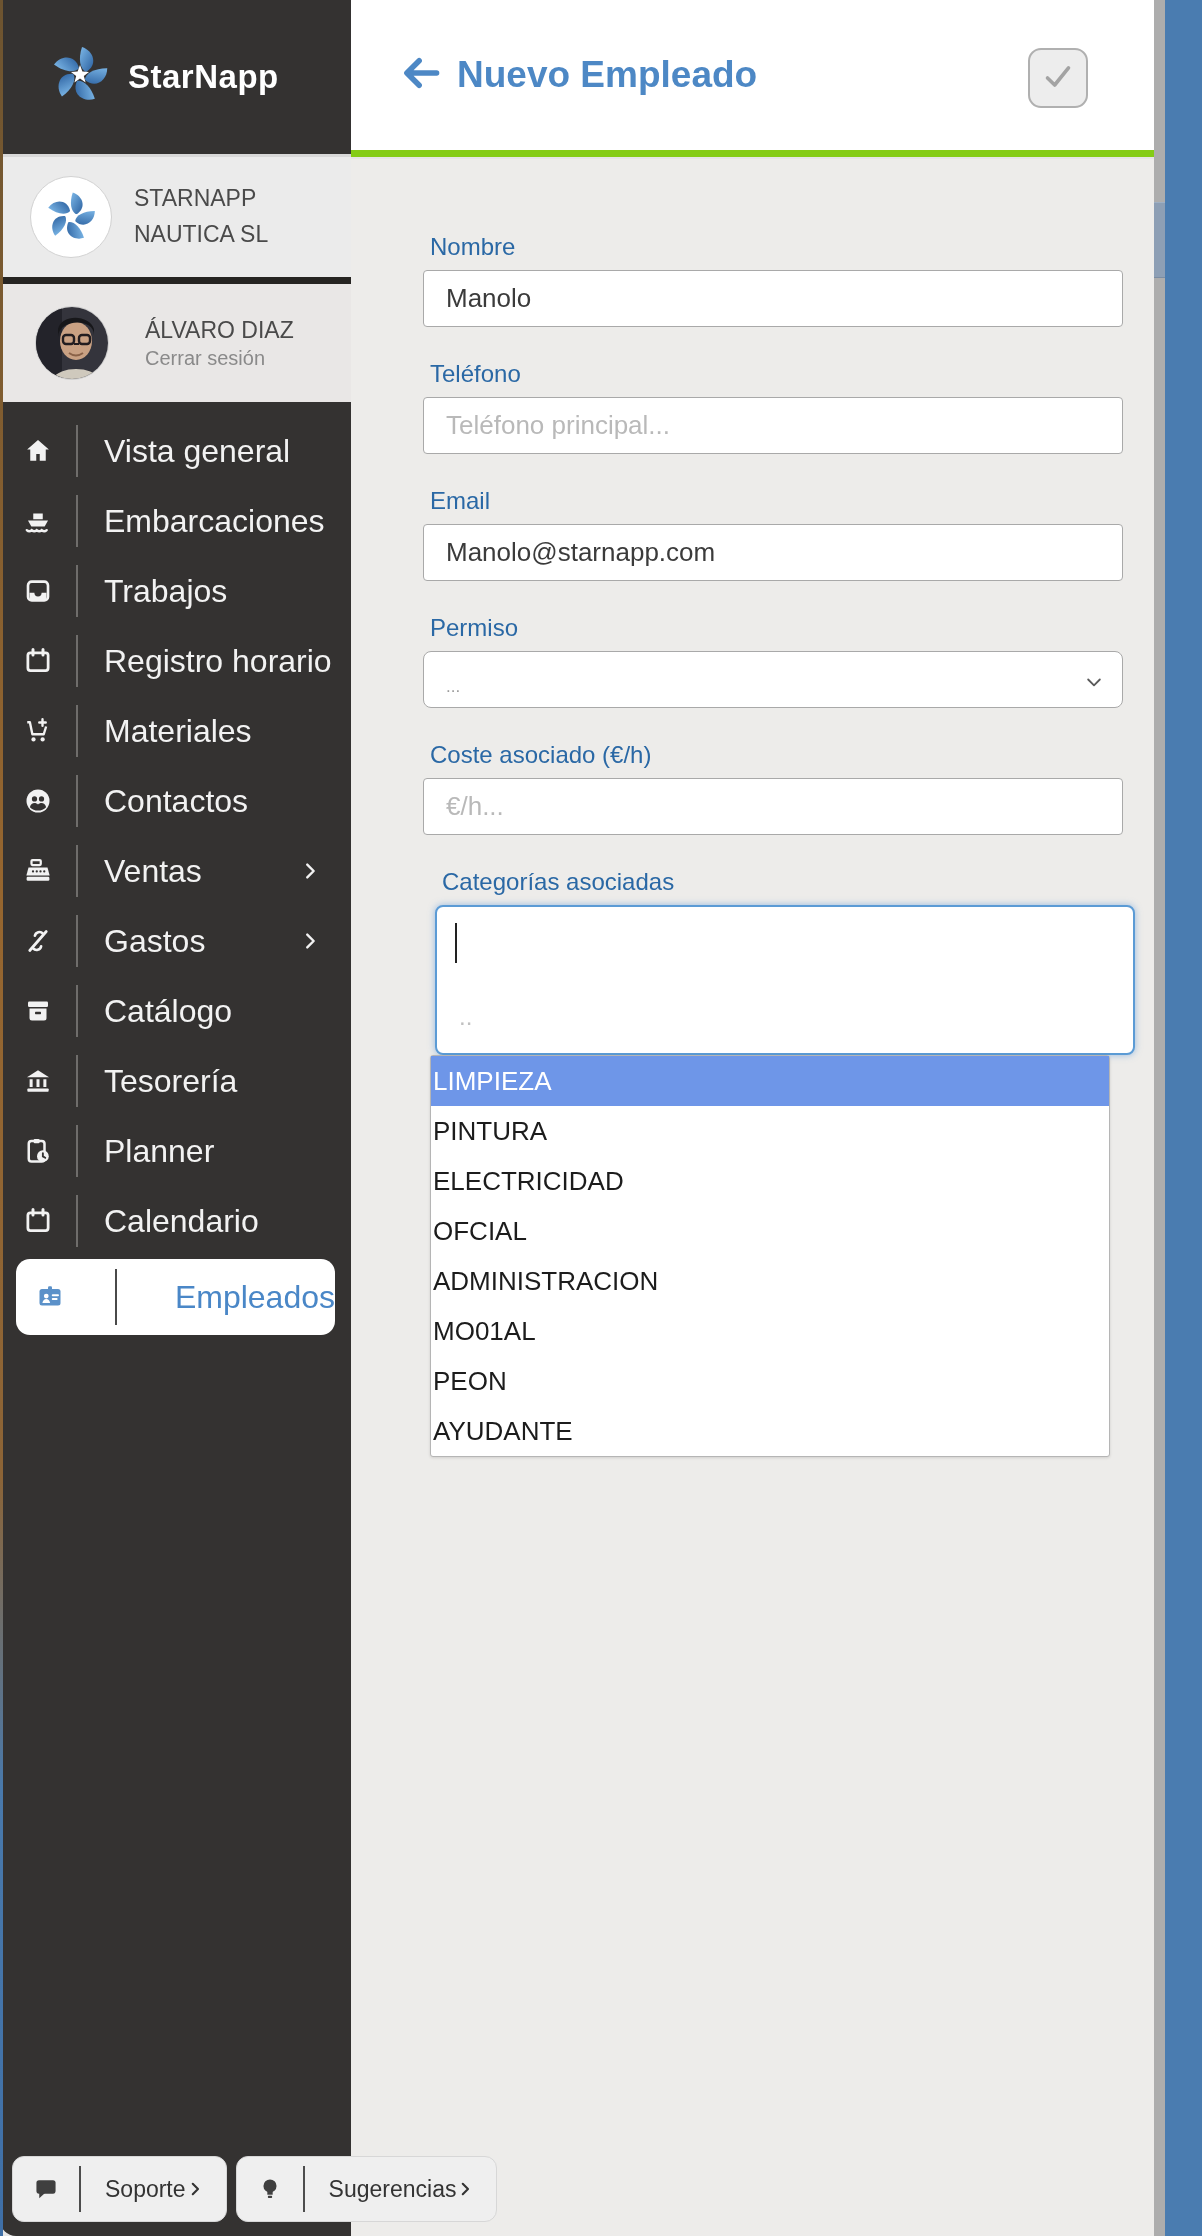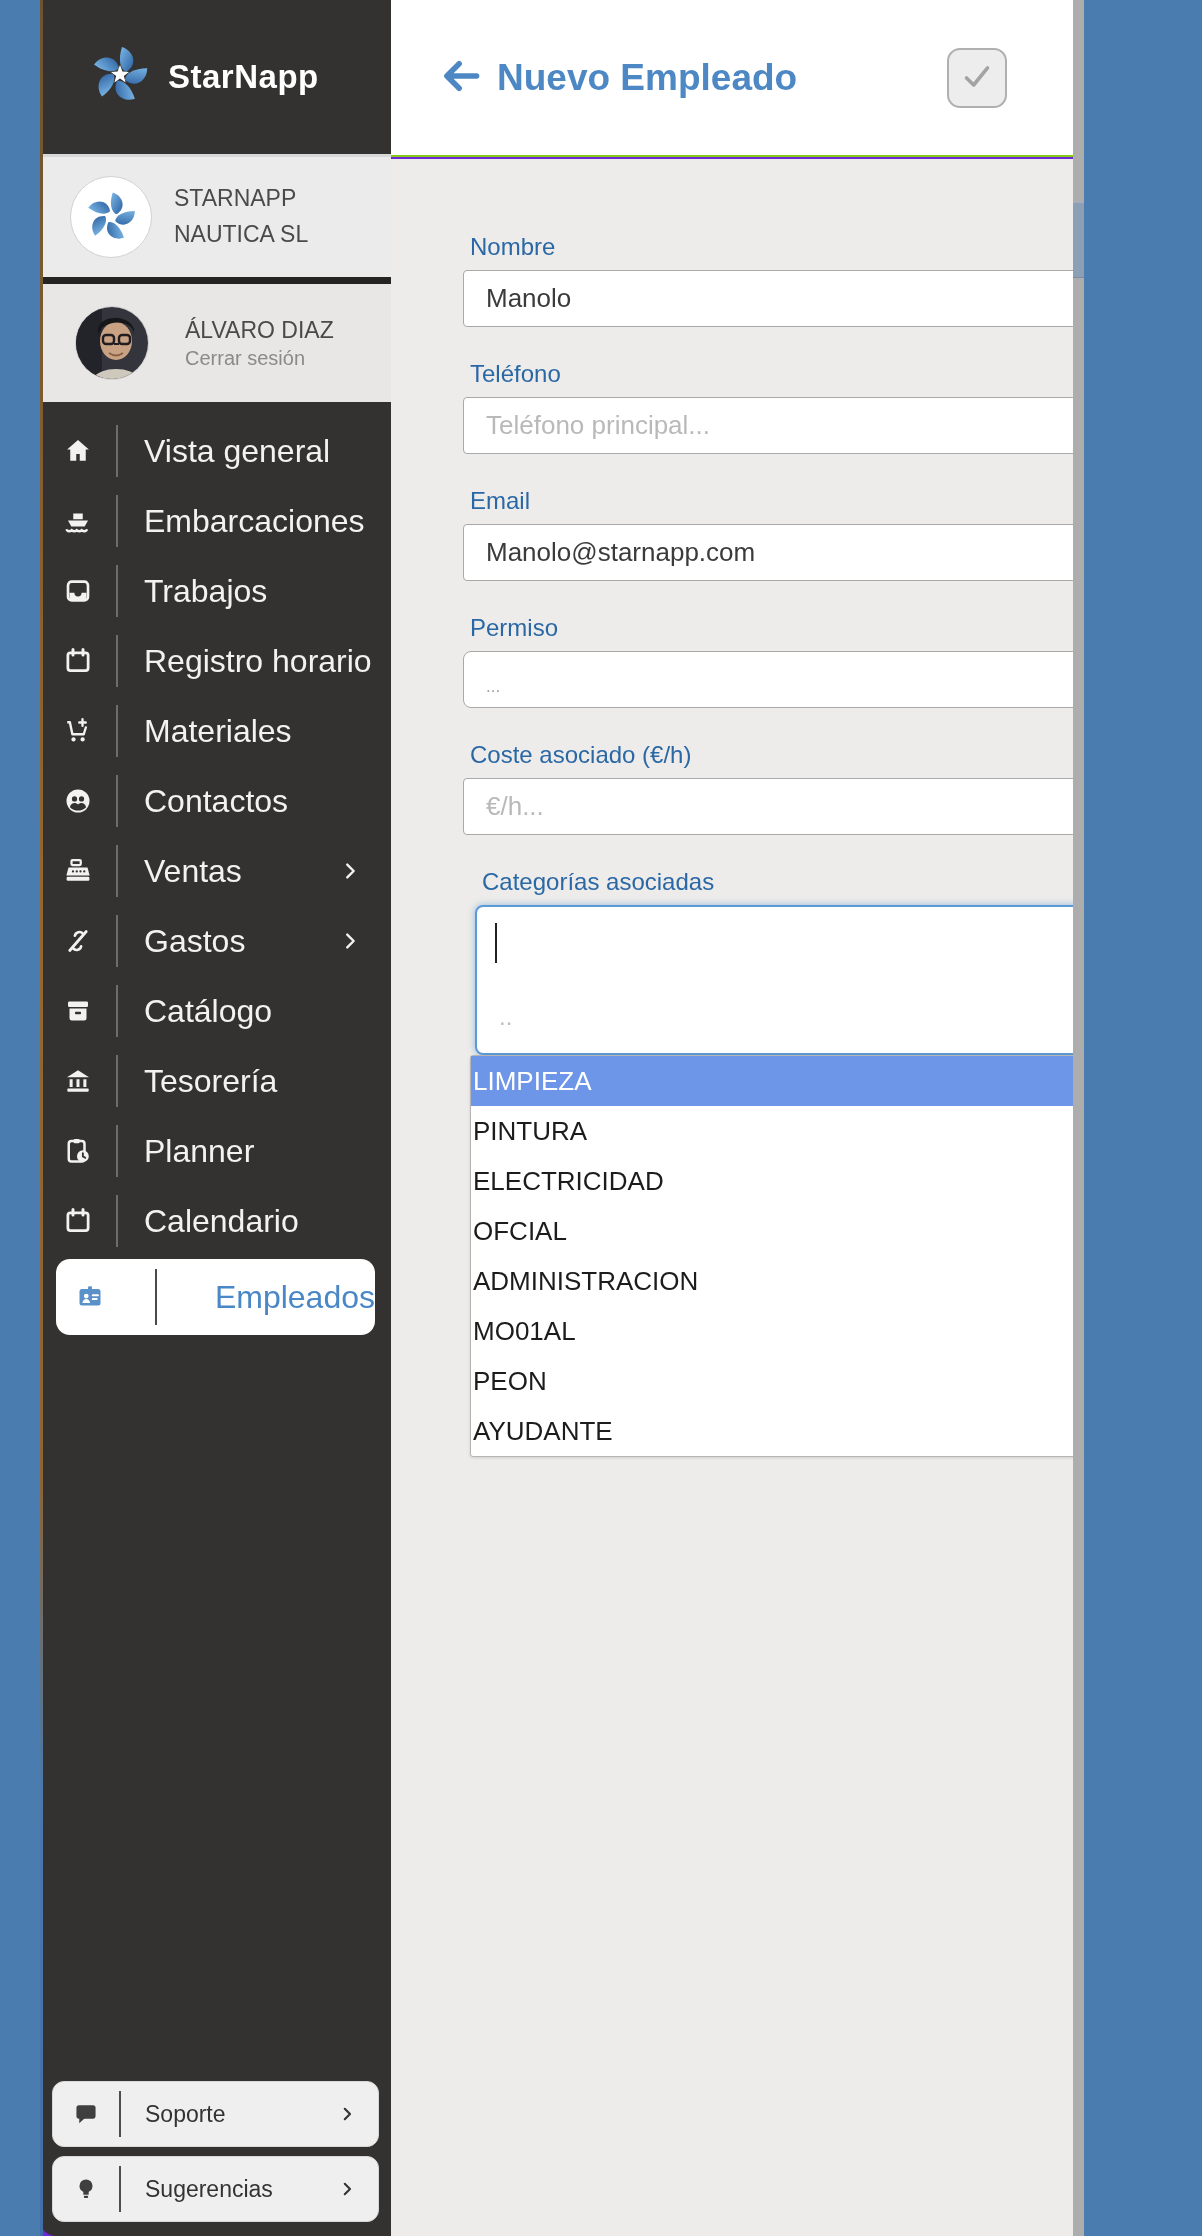--- a/index.html
+++ b/index.html
@@ -1,17 +1,17 @@
 <!DOCTYPE html>
 <html><head>
 <meta charset="utf-8">
 <style>
   html,body{margin:0;padding:0;background:#4a7cb0;}
   *{box-sizing:border-box;font-family:"Liberation Sans",sans-serif;}
-  .app{position:relative;width:1044px;height:2236px;overflow:hidden;background:#6d28d9;margin-left:40px;}
+  .app{position:relative;width:1165px;height:2236px;overflow:hidden;background:#e5e5e5;}
 
   
   .frame-left{position:absolute;left:0;top:0;width:3px;height:100%;z-index:40;
     background:linear-gradient(180deg,#6d5430 0%,#96662f 40%,#8c6436 66%,#4979ab 80%,#3f6fa6 100%);}
 
   
   .sidebar{position:absolute;left:0;top:0;bottom:0;width:351px;background:#343231;
     display:flex;flex-direction:column;border-bottom-left-radius:16px;z-index:20;}
   .logo-block{height:157px;display:flex;align-items:center;padding-left:48px;gap:16px;border-bottom:3px solid #d8d8d8;}
   .logo-word{color:#fff;font-size:33px;font-weight:700;letter-spacing:.5px;}
@@ -29,31 +29,31 @@
   .nav-item{height:70px;display:flex;align-items:center;color:#f2f2f2;cursor:pointer;position:relative;}
   .nav-icon{width:76px;display:flex;justify-content:center;align-items:center;color:#f2f2f2;}
   .nav-sep{width:2px;height:52px;background:#6f6d6b;}
   .nav-label{margin-left:26px;font-size:32px;}
   .nav-chevron{margin-left:auto;margin-right:30px;color:#f2f2f2;display:flex;}
   .nav-item.active{background:#fff;margin:3px 16px;height:76px;border-radius:14px;gap:32px;}
   .nav-item.active .nav-icon{color:#5b91c9;}
   .nav-item.active .nav-sep{background:#4a4a4a;height:56px;}
   .nav-item.active .nav-label{color:#4a87c7;}
 
-  .side-footer{padding:0 12px 14px 12px;display:flex;flex-direction:column;gap:9px;}
+  .side-footer{padding:0 12px 14px 12px;display:flex;gap:9px;}
   .foot-btn{height:66px;background:#efefef;border-radius:12px;display:flex;align-items:center;cursor:pointer;
     border:1px solid #d7d7d7;}
   .foot-icon{width:66px;display:flex;justify-content:center;color:#3f3f3f;}
   .foot-sep{width:2px;height:46px;background:#4d4d4d;}
   .foot-label{margin-left:24px;font-size:23px;color:#333;}
   .foot-chevron{margin-left:auto;margin-right:22px;color:#333;display:flex;}
 
   
   .main{position:absolute;left:351px;right:0;top:0;bottom:0;}
-  .main-header{height:157px;background:#fff;border-bottom:2px solid #84cc16;
+  .main-header{height:157px;background:#fff;border-bottom:7px solid #84cc16;
     display:flex;align-items:center;position:relative;}
   .back-btn{margin-left:48px;display:flex;align-items:center;cursor:pointer;}
   .page-title{color:#4d88c5;font-size:37px;font-weight:700;margin-left:14px;}
   .confirm-btn{position:absolute;right:77px;top:48px;width:60px;height:60px;background:#ededed;
     border:2px solid #b0b0b0;border-radius:13px;display:flex;align-items:center;justify-content:center;cursor:pointer;}
   .content{position:absolute;top:159px;left:0;right:0;bottom:0;background:#edecea;padding:74px 0 0 72px;}
 
   .field{margin-bottom:33px;width:700px;}
   .field-label{color:#2a68a5;font-size:24px;margin:0 0 9px 7px;}
   .text-input{width:700px;height:57px;border:1.5px solid #a9a9a9;border-radius:4px;background:#fff;

